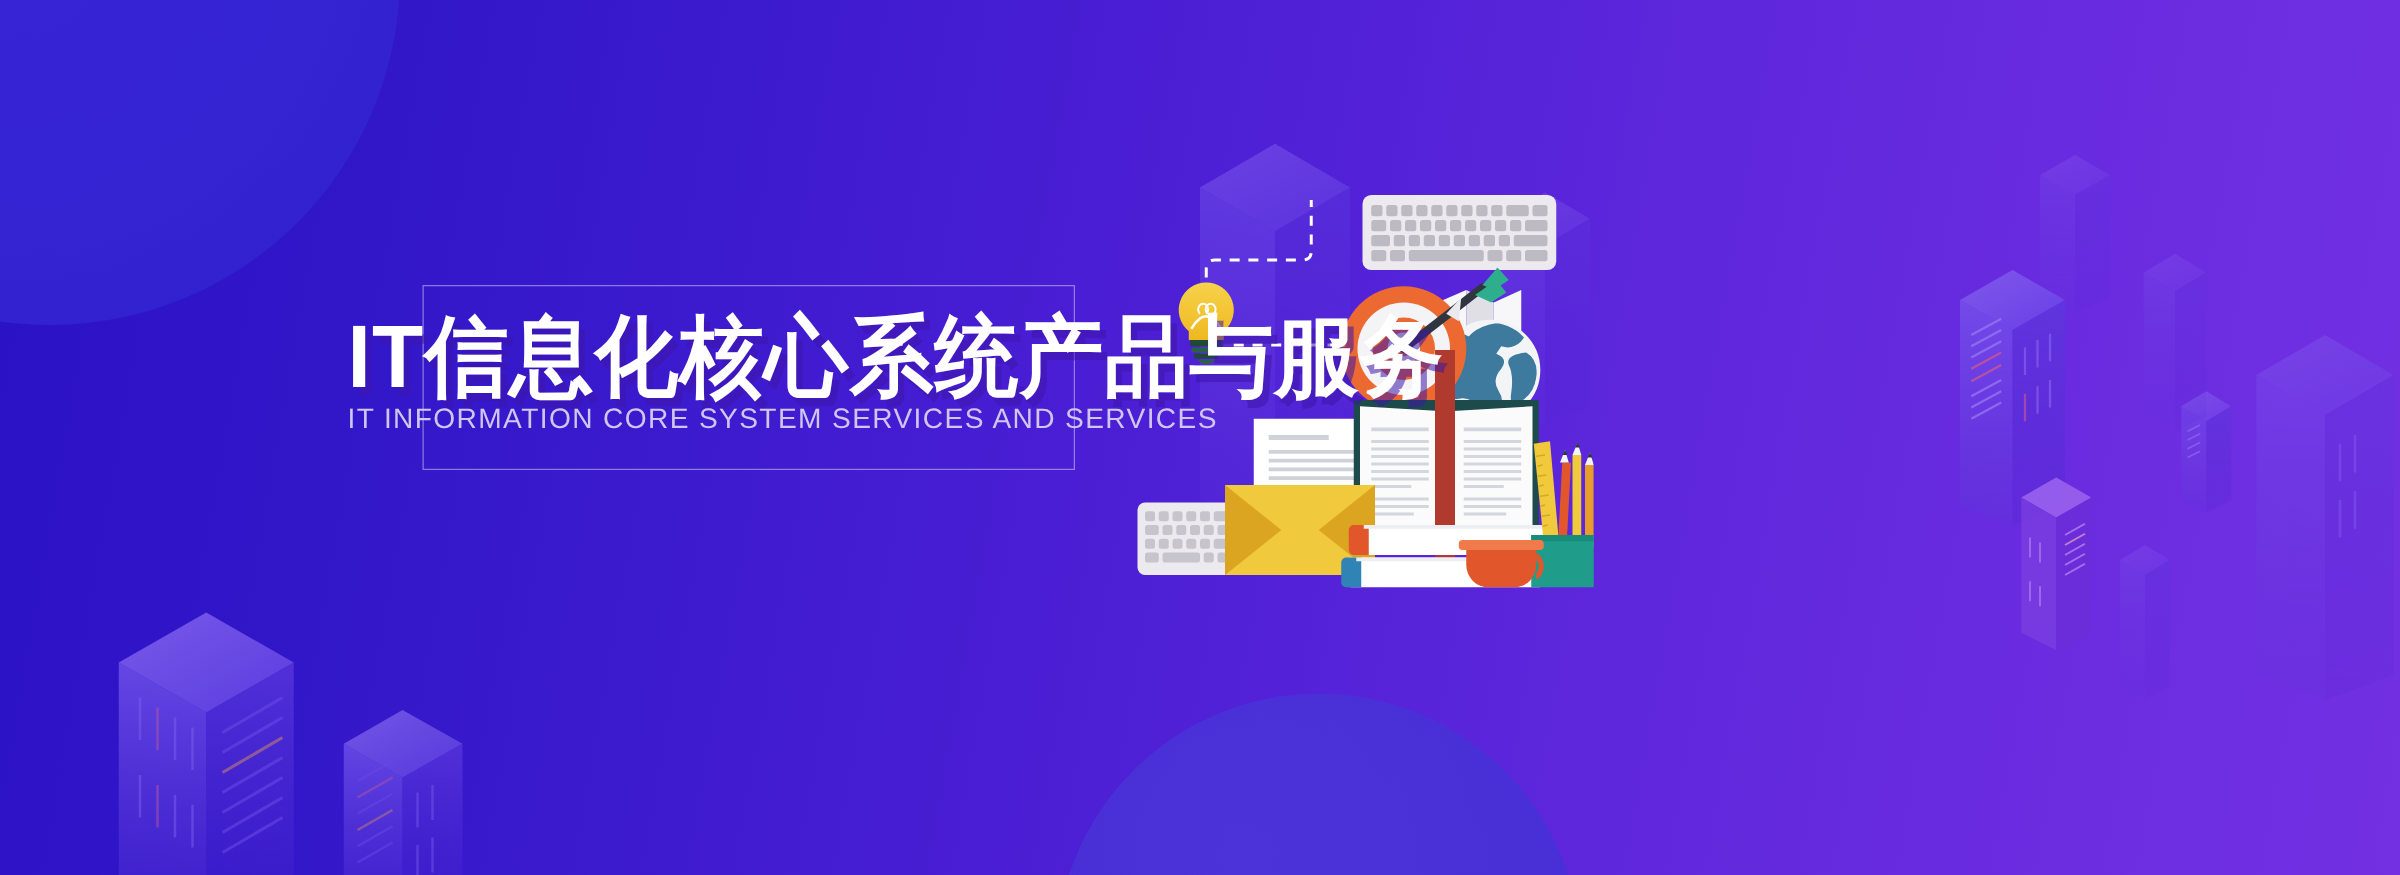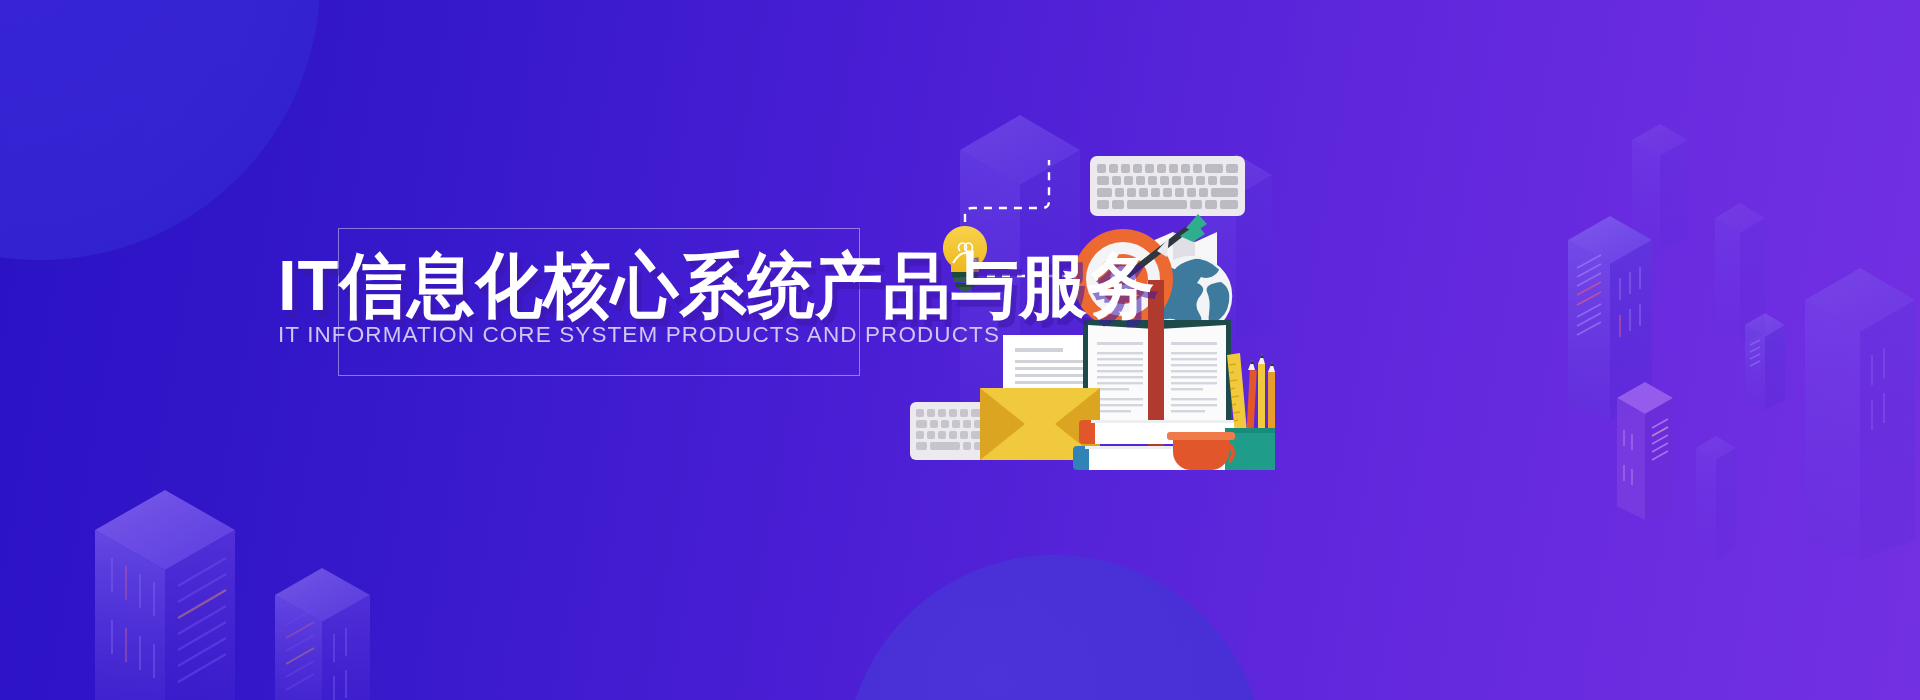--- a/index.html
+++ b/index.html
@@ -471,17 +471,17 @@
   </div>
 
   <div>
     <div class="frame" style="left:338px;top:228px;width:522px;height:148px;"></div>
 
     <div class="title-wrap" style="left:278px;top:252px;width:640px;">
       <div class="title">IT信息化核心系统产品与服务</div>
     </div>
 
     <div class="title-wrap" style="left:278px;top:322px;width:640px;">
-      <div class="subtitle">IT INFORMATION CORE SYSTEM PRODUCTS AND PRODUCTS</div>
+      <div class="subtitle">IT INFORMATION CORE SYSTEM SERVICES AND SERVICES</div>
     </div>
   </div>
 
 </div>
 
 </body></html>

